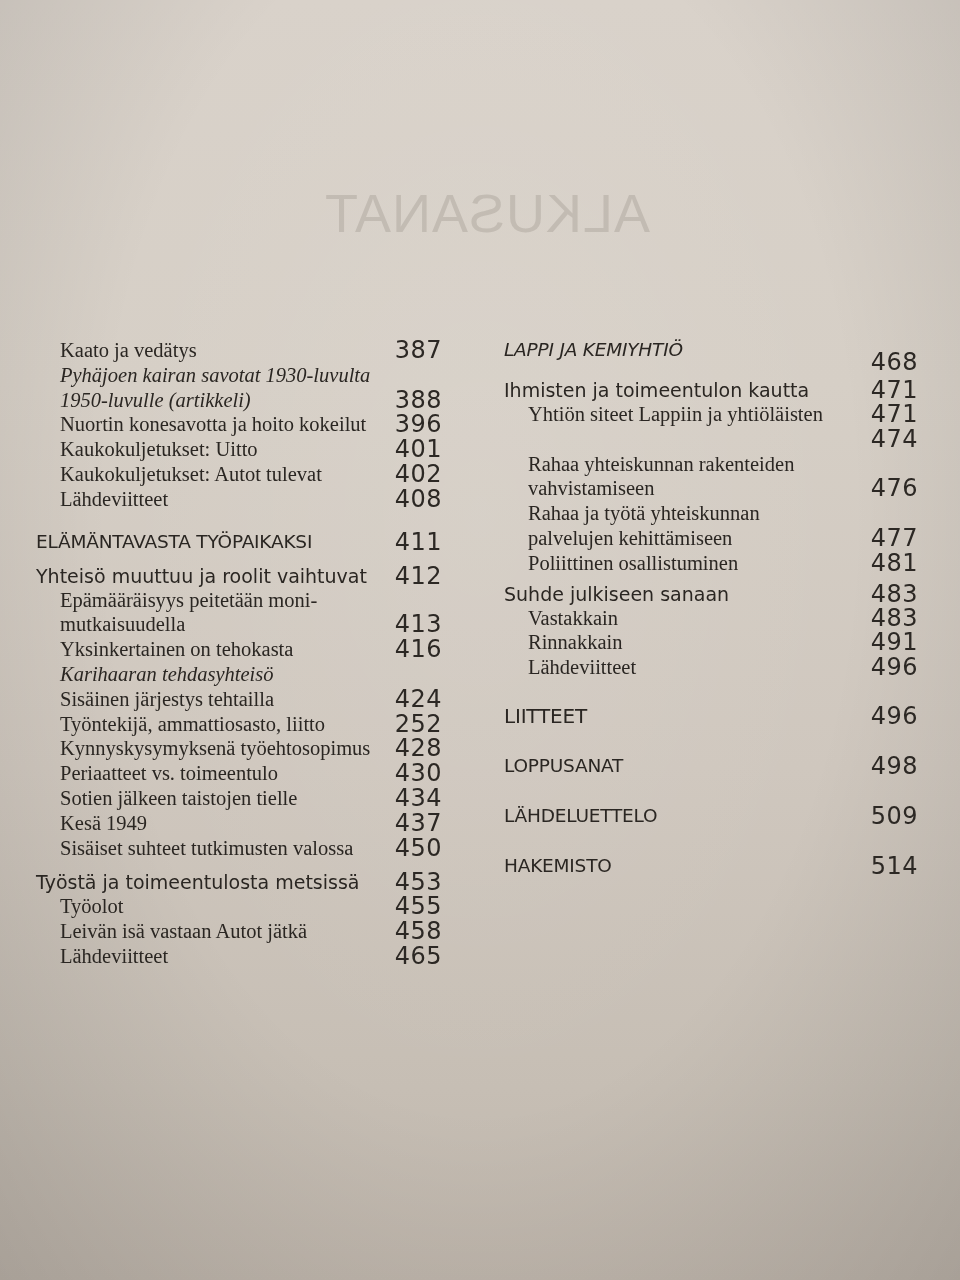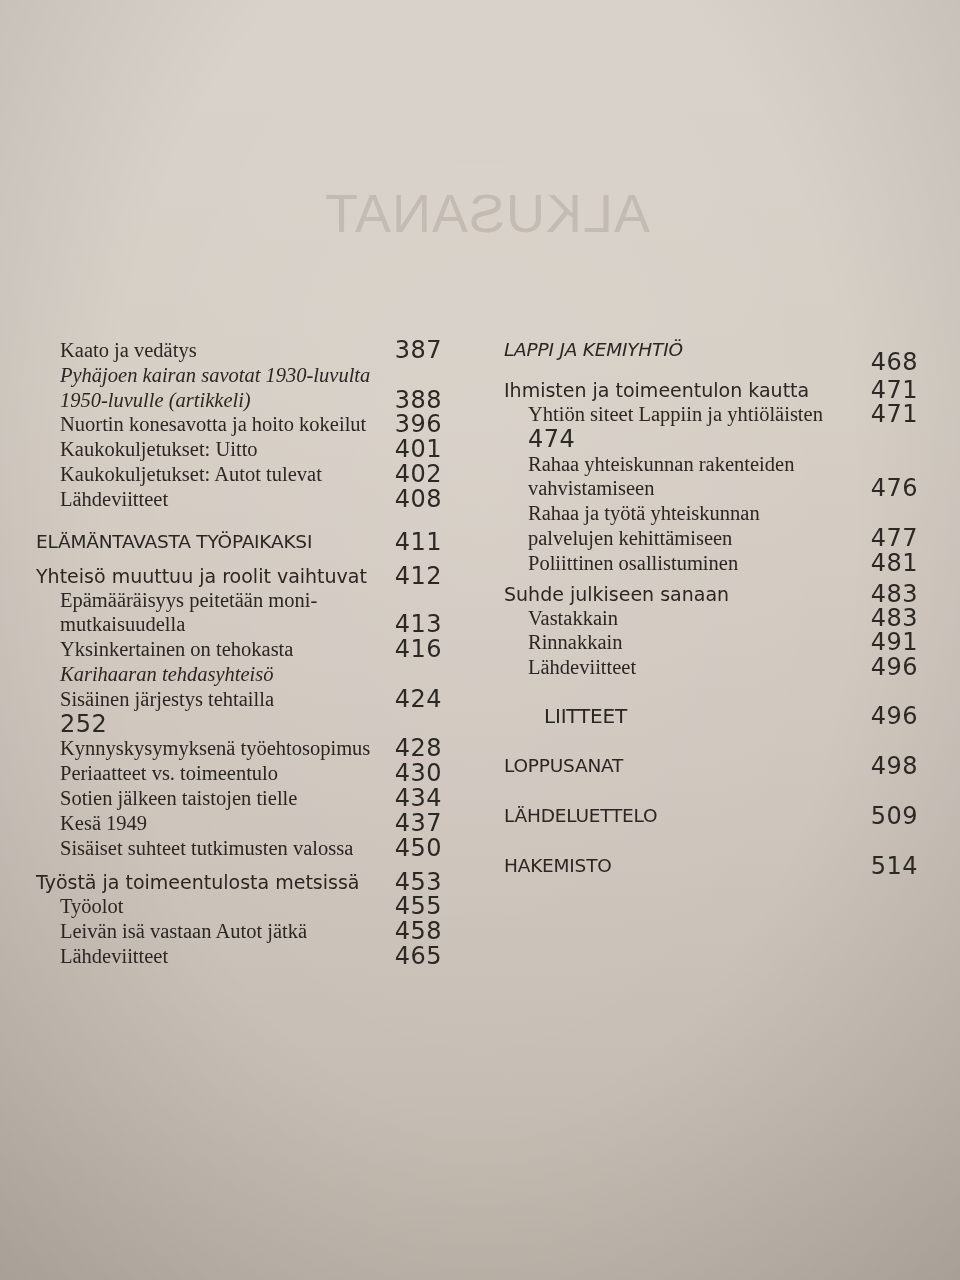--- a/index.html
+++ b/index.html
@@ -16,21 +16,21 @@
   .bleed {
     position:absolute; top:182px; left:400px; width:250px;
     font-family:"Liberation Sans", "DejaVu Sans", sans-serif;
     font-size:54px; letter-spacing:1px; color:rgba(120,110,100,0.22);
     transform: scaleX(-1); transform-origin:center;
     font-weight:400; text-align:center;
   }
   .col { position:absolute; top:338px; }
   .col-left { left:36px; width:406px; }
   .col-right { left:504px; width:414px; }
-  .row { display:flex; justify-content:space-between; align-items:flex-end; }
+  .row { display:flex; justify-content:flex-end; align-items:flex-end; }
   .title { flex:1; }
   .page {
     font-family:"DejaVu Sans", "Liberation Sans", sans-serif;
     font-size:24px; color:#2c2824; text-align:right; min-width:44px;
     letter-spacing:0.5px;
   }
   .sub { padding-left:24px; font-size:20.5px; line-height:24.8px; }
   .sub .title { font-family:"Liberation Serif", "DejaVu Serif", serif; }
   .italic .title { font-style:italic; }
   .sec { font-family:"DejaVu Sans", "Liberation Sans", sans-serif; font-size:19px; line-height:24px; }
@@ -97,20 +97,21 @@
     </div>
   <div class="row sub italic">
       <span class="title">Karihaaran tehdasyhteisö</span>
       <span class="page"></span>
     </div>
   <div class="row sub">
       <span class="title">Sisäinen järjestys tehtailla</span>
       <span class="page">424</span>
     </div>
   <div class="row sub">
+      <span class="title">Työntekijä, ammattiosasto, liitto</span>
       <span class="page">252</span>
     </div>
   <div class="row sub">
       <span class="title">Kynnyskysymyksenä työehtosopimus</span>
       <span class="page">428</span>
     </div>
   <div class="row sub">
       <span class="title">Periaatteet vs. toimeentulo</span>
       <span class="page">430</span>
     </div>
@@ -193,21 +194,21 @@
     </div>
   <div class="row sub">
       <span class="title">Rinnakkain</span>
       <span class="page">491</span>
     </div>
   <div class="row sub">
       <span class="title">Lähdeviitteet</span>
       <span class="page">496</span>
     </div>
   <div style="height:24px;"></div>
-  <div class="row part" style="font-size:20px;margin-left:40px;">
+  <div class="row part" style="font-size:20px;">
       <span class="title">LIITTEET</span>
       <span class="page">496</span>
     </div>
   <div style="height:26px;"></div>
   <div class="row part">
       <span class="title">LOPPUSANAT</span>
       <span class="page">498</span>
     </div>
   <div style="height:26px;"></div>
   <div class="row part">

